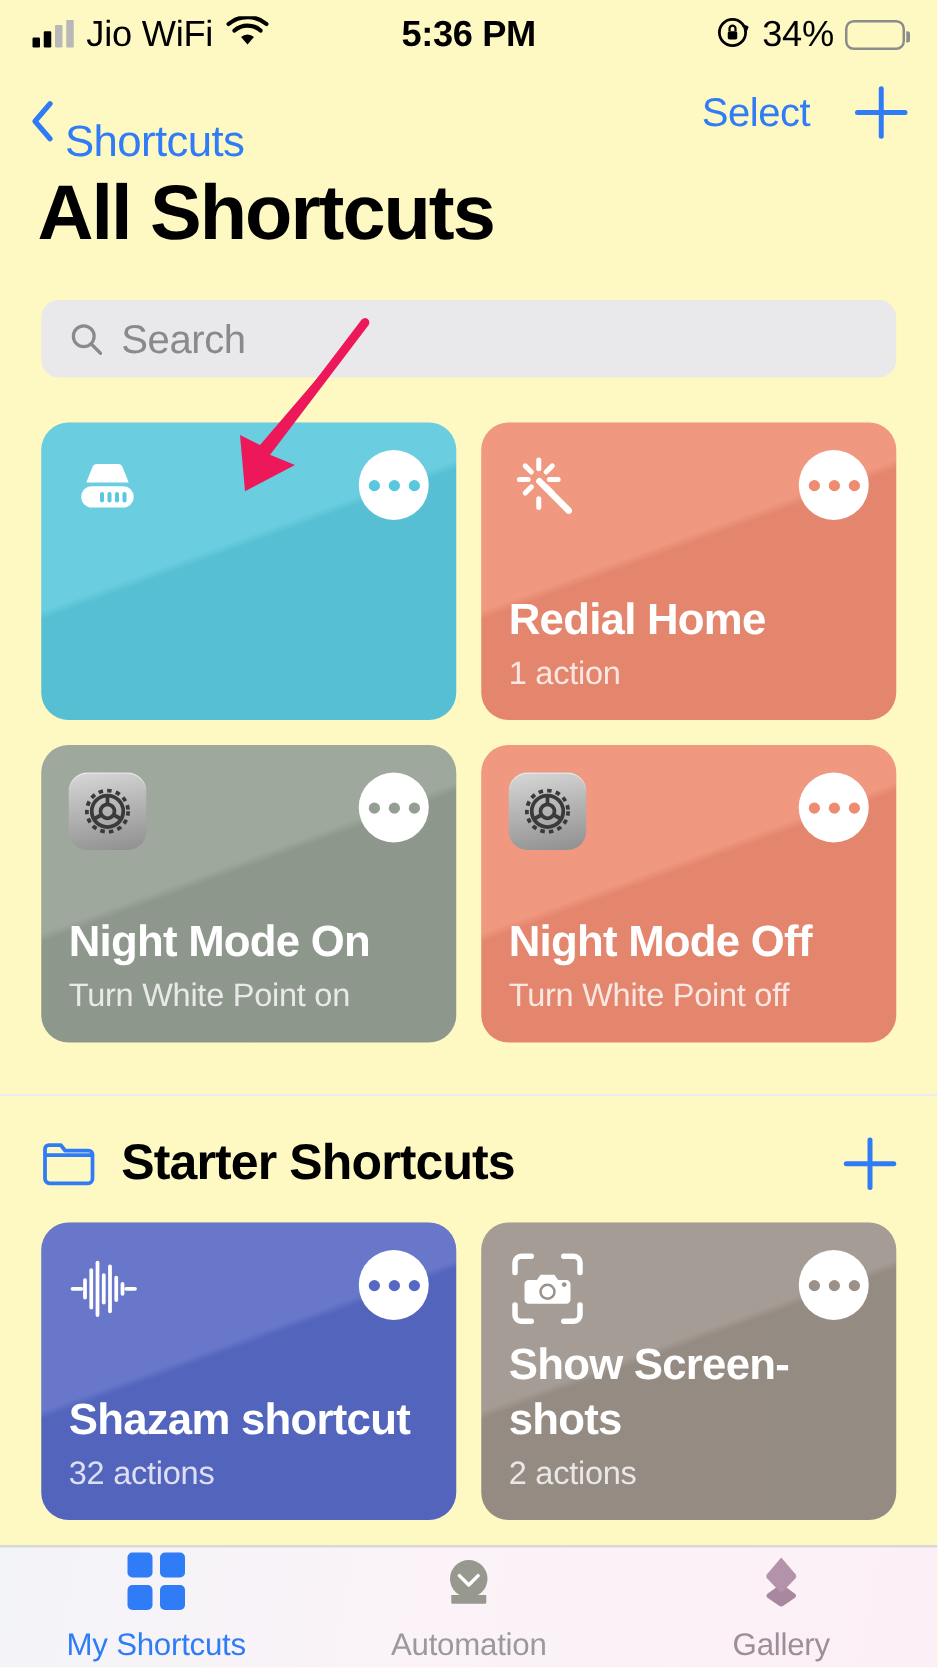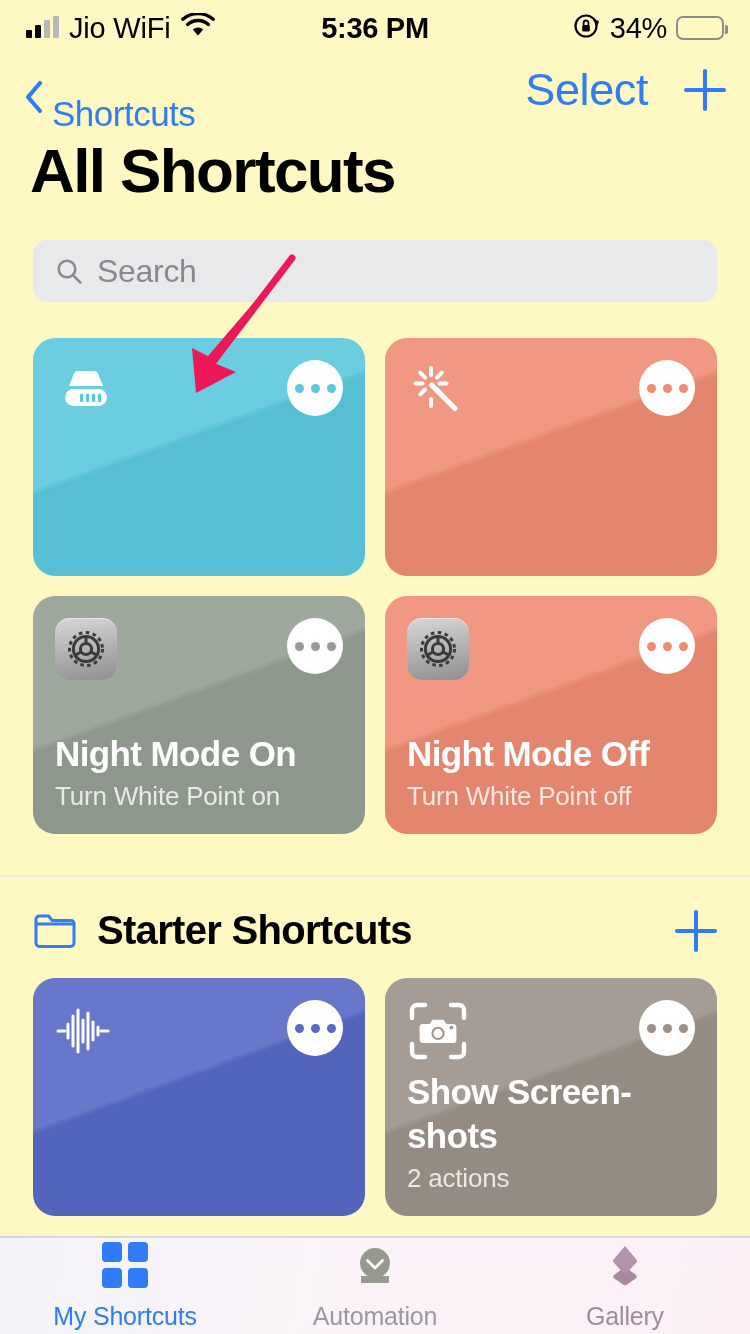--- a/index.html
+++ b/index.html
@@ -49,21 +49,21 @@
 
   
   .navbar {
     position: absolute; top: 56px; left: 0; width: 750px; height: 68px;
     display: flex; align-items: center; padding: 0 24px;
   }
   .back { display: flex; align-items: center; gap: 8px; color: #2F7CF6; cursor: pointer; }
   .back .chev { width: 20px; height: 20px; display:block; }
   .back-label { font-size: 35px; letter-spacing: -0.5px; margin-top: 48px; }
   .nav-right { margin-left: auto; display: flex; align-items: center; gap: 36px; }
-  .select-btn { color: #2F7CF6; font-size: 45px; letter-spacing: -0.4px; cursor: pointer; }
+  .select-btn { color: #2F7CF6; font-size: 32px; letter-spacing: -0.4px; cursor: pointer; }
   .plus-btn { width: 42px; height: 42px; position: relative; cursor: pointer; }
   .plus-btn::before, .plus-btn::after {
     content: ""; position: absolute; background: #2F7CF6; border-radius: 2px;
   }
   .plus-btn::before { left: 0; right: 0; top: 19px; height: 4px; }
   .plus-btn::after { top: 0; bottom: 0; left: 19px; width: 4px; }
 
   
   .large-title {
     position: absolute; top: 135px; left: 30px;
@@ -277,20 +277,24 @@
               <path d="M34.8 12.7 l-4.9 4.9"></path>
             </g>
             <path d="M24.5 25 L48 48.5" stroke="#fff" stroke-width="5.2" stroke-linecap="round"></path>
           </svg>
         </span>
         <span class="more-btn">
           <i style="background:#EE8C72"></i>
             <i style="background:#EE8C72"></i>
             <i style="background:#EE8C72"></i>
         </span>
+      </div>
+      <div class="card-text">
+        <div class="card-title">Redial Home</div>
+        <div class="card-sub">1 action</div>
       </div>
     </div>
 
     <div class="card" style="background:#949E92;">
       <div class="sheen"></div>
       <div class="card-top">
         <span class="settings-icon">
           <svg width="52" height="52" viewBox="0 0 52 52" aria-hidden="true">
             <g fill="none" stroke="#3a3a3a" stroke-width="3">
               <circle cx="26" cy="26" r="16.5" stroke-dasharray="3.6 3.4"></circle>
@@ -374,20 +378,24 @@
               <path d="M46 31 H53"></path>
             </g>
           </svg>
         </span>
         <span class="more-btn">
           <i style="background:#5768C4"></i>
             <i style="background:#5768C4"></i>
             <i style="background:#5768C4"></i>
         </span>
       </div>
+      <div class="card-text">
+        <div class="card-title">Shazam shortcut</div>
+        <div class="card-sub">32 actions</div>
+      </div>
     </div>
 
     <div class="card" style="background:#9B9189;">
       <div class="sheen"></div>
       <div class="card-top">
         <span class="card-glyph">
           <svg width="62" height="62" viewBox="0 0 62 62" aria-hidden="true">
             <g stroke="#fff" stroke-width="4.4" fill="none" stroke-linecap="round">
               <path d="M5 18 V10 a5 5 0 0 1 5 -5 h8"></path>
               <path d="M44 5 h8 a5 5 0 0 1 5 5 v8"></path>

